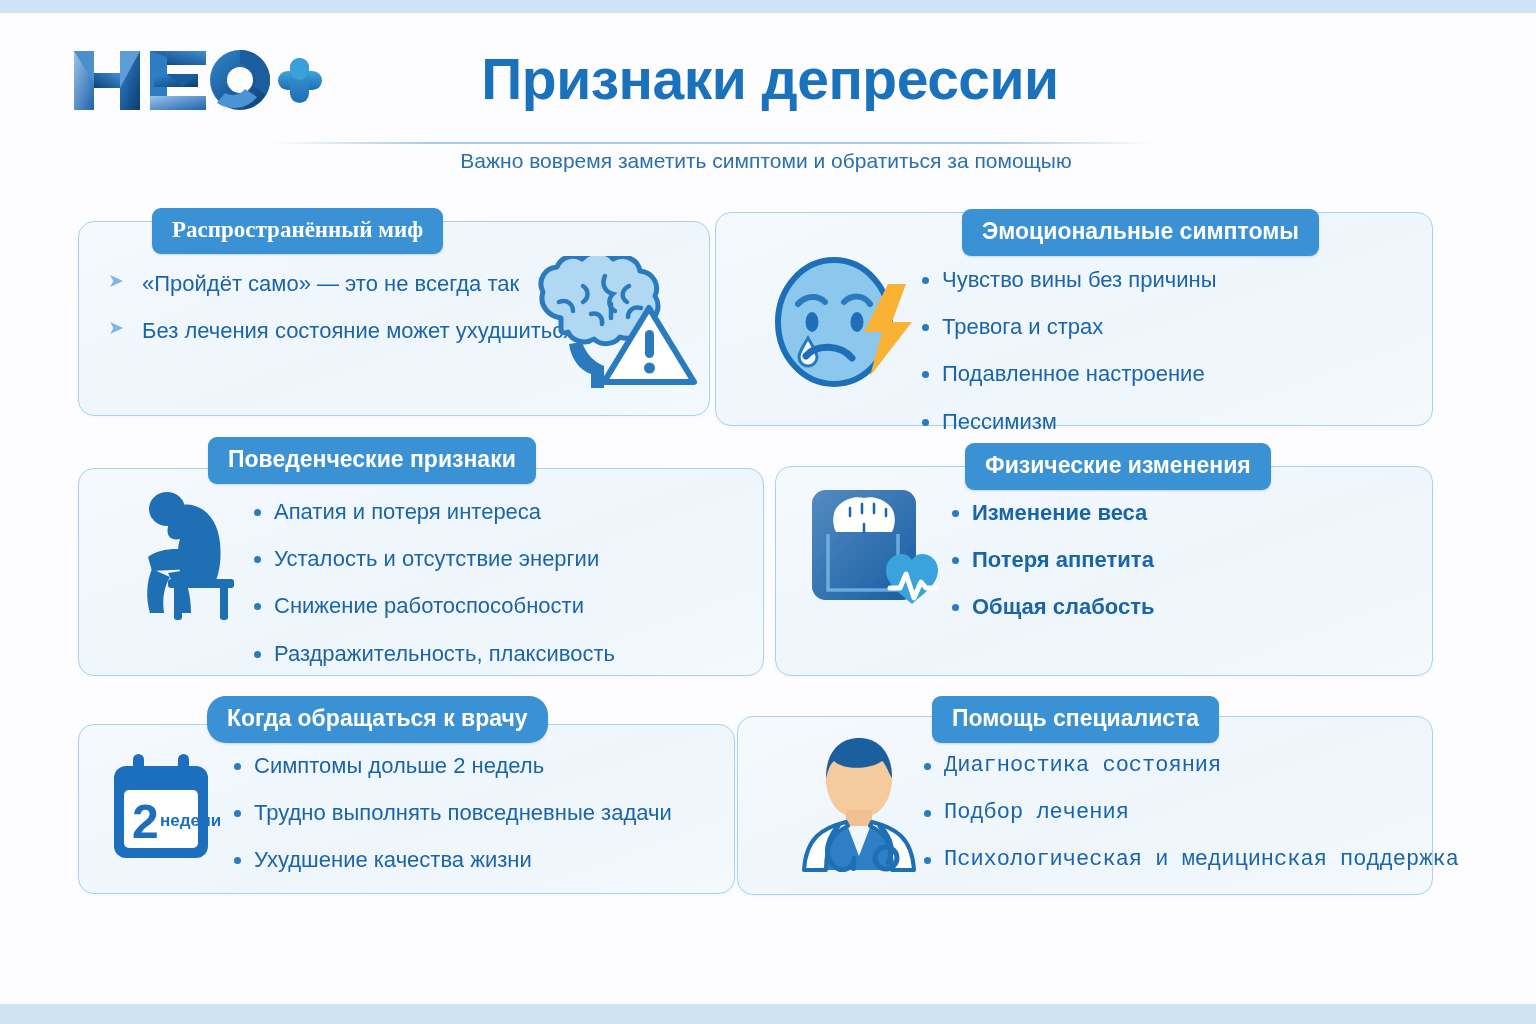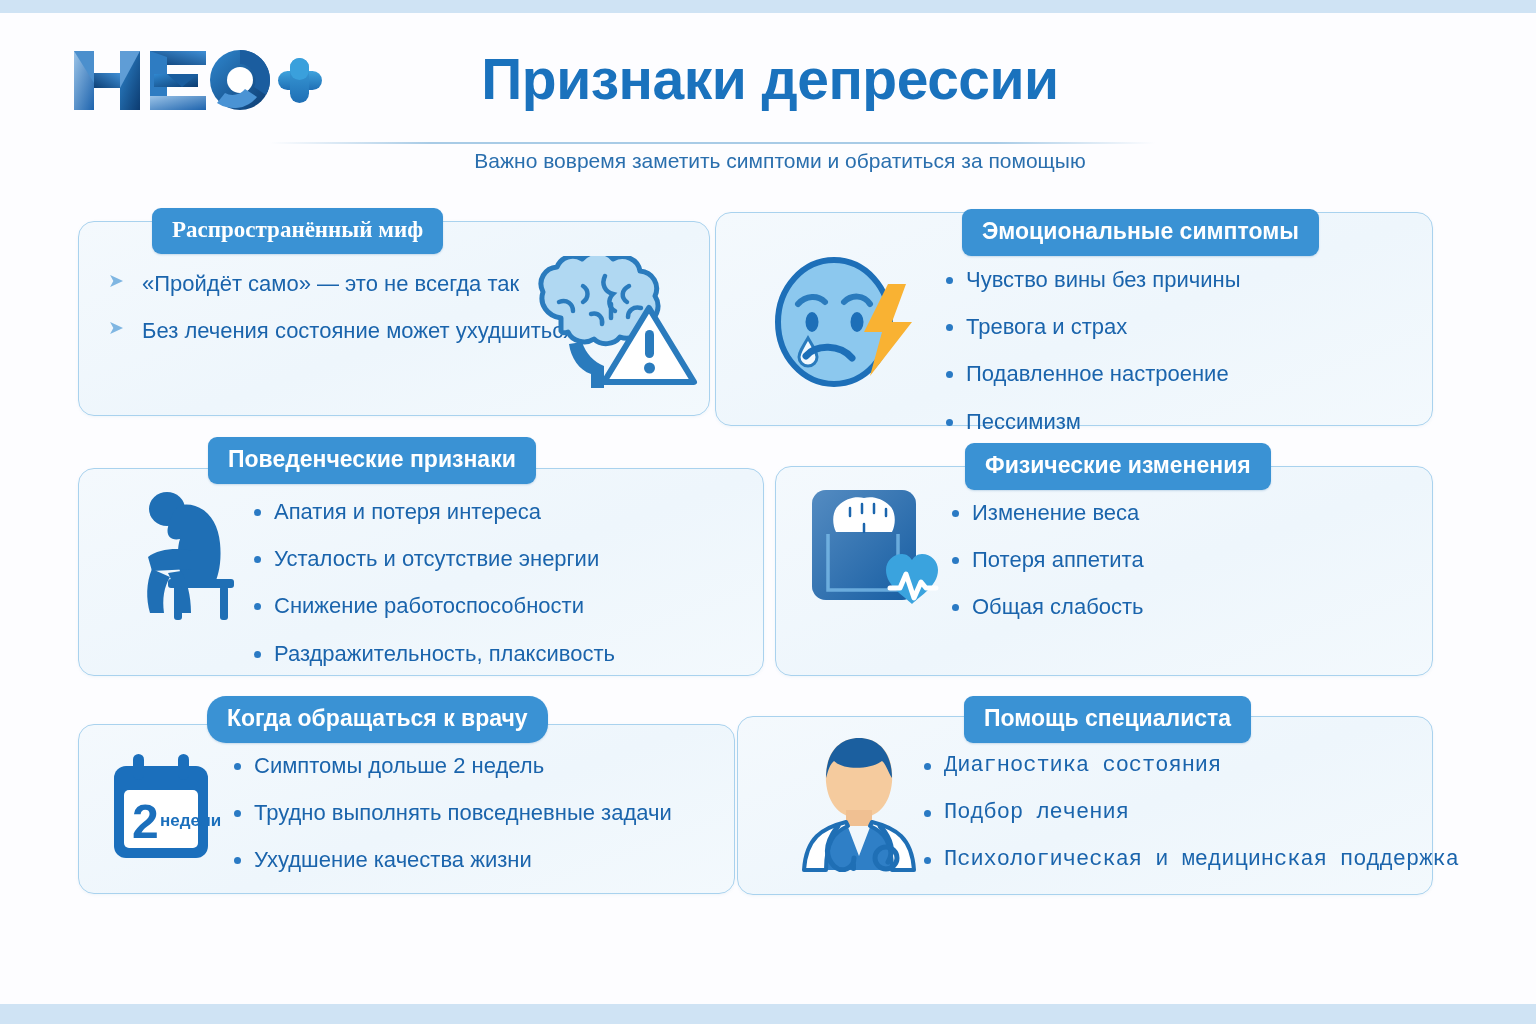--- a/index.html
+++ b/index.html
@@ -24,21 +24,21 @@
     text-align:center;
     font-size:57px;font-weight:bold;color:#1a72bd;
     letter-spacing:-0.5px;
     font-family:"Liberation Sans",sans-serif;
   }
   .title-rule{
     position:absolute;left:270px;top:124px;width:885px;height:2px;
     background:linear-gradient(90deg,rgba(170,205,235,0) 0%,#a8cbe6 18%,#a8cbe6 82%,rgba(170,205,235,0) 100%);
   }
   .subtitle{
-    position:absolute;left:340px;top:131px;width:880px;text-align:center;
+    position:absolute;left:326px;top:131px;width:880px;text-align:center;
     font-size:21px;color:#2a6fae;font-weight:500;
   }
 
   
   .card{
     position:absolute;
     background:linear-gradient(160deg,#f4f9fd 0%,#eef6fc 55%,#f3f9fd 100%);
     border:1.6px solid #a9d2ee;
     border-radius:16px;
     box-shadow:0 1px 3px rgba(120,165,200,.10);
@@ -83,26 +83,26 @@
   #card-behaviour {left:78px; top:468px; width:684px;height:206px;}
   #card-physical  {left:775px;top:466px; width:656px;height:208px;}
   #card-when      {left:78px; top:724px; width:655px;height:168px;}
   #card-help      {left:737px;top:716px; width:694px;height:177px;}
 
   #badge-myth      {left:152px;top:208px;font-family:Liberation Serif, serif;}
   #badge-emotional {left:962px;top:209px;}
   #badge-behaviour {left:208px;top:437px;text-align:center;}
   #badge-physical  {left:965px;top:443px;}
   #badge-when      {left:207px;top:696px;border-radius:19px;}
-  #badge-help      {left:932px;top:696px;margin-left:32px;}
+  #badge-help      {left:932px;top:696px;}
 
   #bul-myth      {left:108px;top:272px;}
-  #bul-emotional {left:940px;top:268px;}
+  #bul-emotional {left:916px;top:268px;}
   #bul-behaviour {left:248px;top:500px;}
-  #bul-physical  {left:946px;top:501px;}
+  #bul-physical  {left:946px;top:501px;font-weight:bold;}
   #bul-when      {left:228px;top:754px;}
   #bul-help      {left:918px;top:754px;font-family:Liberation Mono, monospace;}
 
   #ic-brain  {left:521px;top:256px;width:180px;height:140px;}
   #ic-face   {left:772px;top:252px;width:148px;height:140px;}
   #ic-sit    {left:140px;top:483px;width:120px;height:140px;}
   #ic-scale  {left:808px;top:484px;width:140px;height:135px;}
   #ic-cal    {left:104px;top:752px;width:122px;height:112px;}
   #ic-doc    {left:788px;top:734px;width:142px;height:138px;}
 </style>

